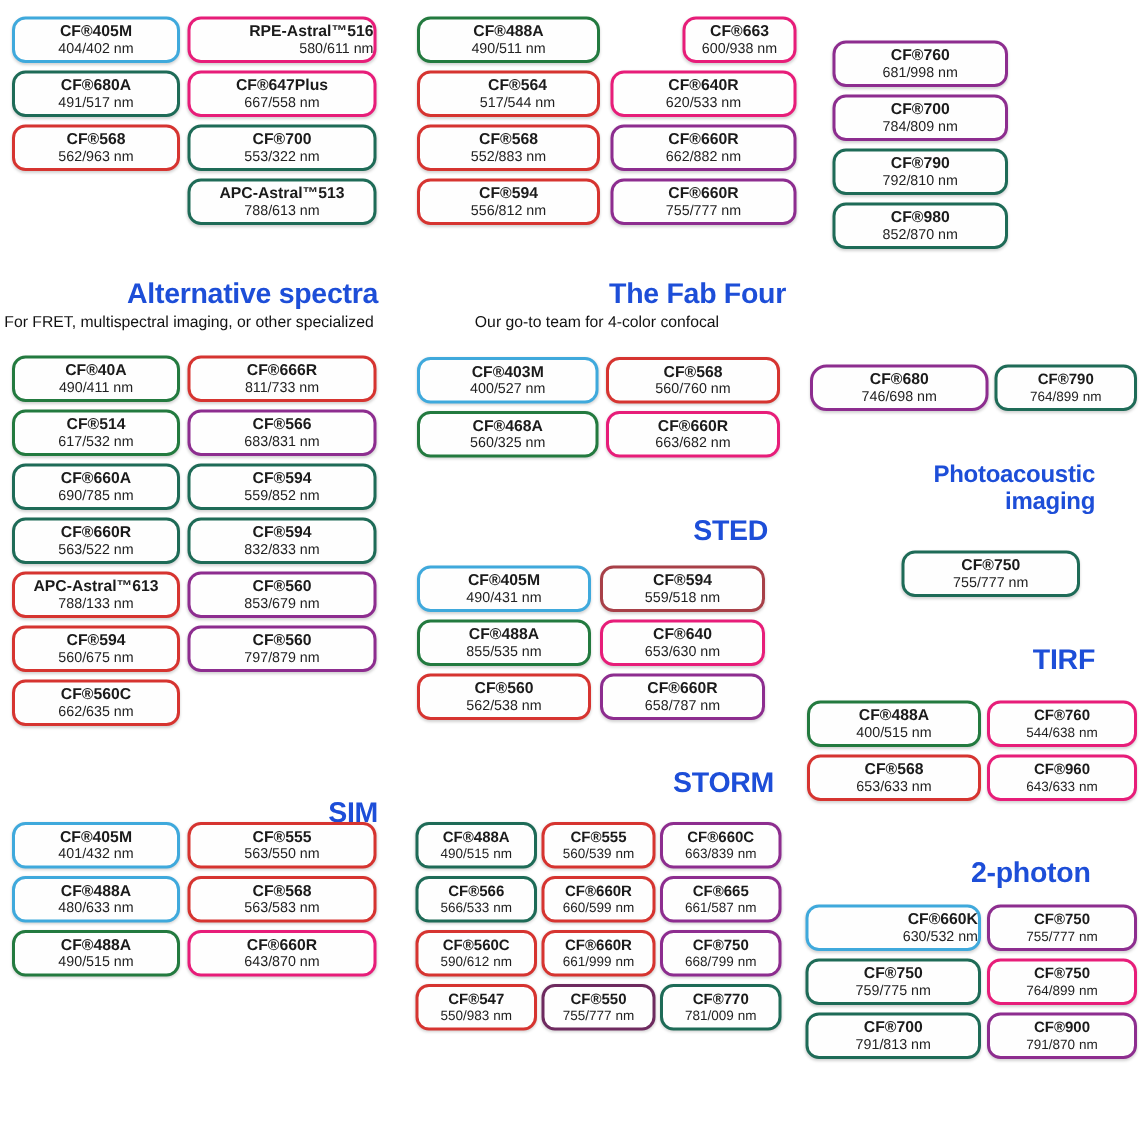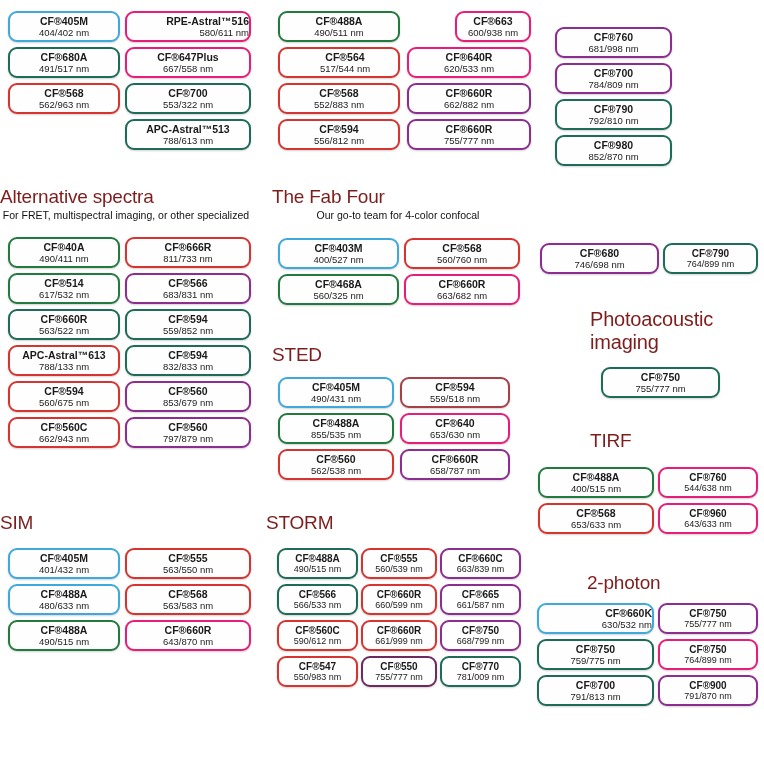--- a/index.html
+++ b/index.html
@@ -13,24 +13,24 @@
     border:2px solid #888;border-radius:9px;background:#fefefe;
     display:flex;flex-direction:column;align-items:center;justify-content:center;
     box-shadow:0 1px 2px rgba(0,0,0,0.18);
     text-align:center;
   }
   .pill-name{font-size:10.5px;font-weight:bold;line-height:1.2;white-space:nowrap;}
   .pill-value{font-size:9.5px;line-height:1.1;color:#222;white-space:nowrap;}
   .col.small .pill-name{font-size:10px;}
   .col.small .pill-value{font-size:9px;}
   .section-title{
-    position:absolute;text-align:left;font-weight:normal;font-size:19px;
-    line-height:1.15;letter-spacing:-0.2px;color:#7f1d1d;
+    position:absolute;text-align:right;font-weight:bold;font-size:19px;
+    line-height:1.15;letter-spacing:-0.2px;color:#1d4ed8;
   }
-  .section-title.mid{font-size:20px;}
+  .section-title.mid{font-size:16px;}
   .section-subtitle{
     position:absolute;text-align:center;font-size:10.5px;color:#111;line-height:1.2;
   }
 </style>
 </head>
 <body>
 
 <div id="canvas">
 
   <div class="col" style="left:8px;top:11px;width:112px">
@@ -125,34 +125,38 @@
   <div class="col" style="left:8px;top:237px;width:112px">
       <div class="pill" style="border-color: rgb(35, 122, 63);">
         <div class="pill-name">CF®40A</div>
         <div class="pill-value">490/411 nm</div>
       </div>
       <div class="pill" style="border-color: rgb(35, 122, 63);">
         <div class="pill-name">CF®514</div>
         <div class="pill-value">617/532 nm</div>
       </div>
       <div class="pill" style="border-color: rgb(30, 107, 87);">
+        <div class="pill-name">CF®660A</div>
+        <div class="pill-value">690/785 nm</div>
+      </div>
+      <div class="pill" style="border-color: rgb(30, 107, 87);">
         <div class="pill-name">CF®660R</div>
         <div class="pill-value">563/522 nm</div>
       </div>
       <div class="pill" style="border-color: rgb(214, 52, 48);">
         <div class="pill-name">APC-Astral™613</div>
         <div class="pill-value">788/133 nm</div>
       </div>
       <div class="pill" style="border-color: rgb(214, 52, 48);">
         <div class="pill-name">CF®594</div>
         <div class="pill-value">560/675 nm</div>
       </div>
       <div class="pill" style="border-color: rgb(214, 52, 48);">
         <div class="pill-name">CF®560C</div>
-        <div class="pill-value">662/943 nm</div>
+        <div class="pill-value">662/635 nm</div>
       </div>
     </div>
   <div class="col" style="left:125px;top:237px;width:126px">
       <div class="pill" style="border-color: rgb(214, 52, 48);">
         <div class="pill-name">CF®666R</div>
         <div class="pill-value">811/733 nm</div>
       </div>
       <div class="pill" style="border-color: rgb(141, 45, 143);">
         <div class="pill-name">CF®566</div>
         <div class="pill-value">683/831 nm</div>
@@ -221,21 +225,21 @@
       <div class="pill" style="border-color: rgb(231, 29, 121);">
         <div class="pill-name">CF®640</div>
         <div class="pill-value">653/630 nm</div>
       </div>
       <div class="pill" style="border-color: rgb(141, 45, 143);">
         <div class="pill-name">CF®660R</div>
         <div class="pill-value">658/787 nm</div>
       </div>
     </div>
 
-  <div class="section-title" style="left:0;top:512px;width:252px">SIM</div>
+  <div class="section-title" style="left:0;top:532px;width:252px">SIM</div>
   <div class="col" style="left:8px;top:548px;width:112px">
       <div class="pill" style="border-color: rgb(63, 169, 220);">
         <div class="pill-name">CF®405M</div>
         <div class="pill-value">401/432 nm</div>
       </div>
       <div class="pill" style="border-color: rgb(63, 169, 220);">
         <div class="pill-name">CF®488A</div>
         <div class="pill-value">480/633 nm</div>
       </div>
       <div class="pill" style="border-color: rgb(35, 122, 63);">
@@ -308,21 +312,21 @@
         <div class="pill-name">CF®750</div>
         <div class="pill-value">668/799 nm</div>
       </div>
       <div class="pill" style="border-color: rgb(30, 107, 87);">
         <div class="pill-name">CF®770</div>
         <div class="pill-value">781/009 nm</div>
       </div>
     </div>
 
   <div class="col" style="left:540px;top:243px;width:119px">
-      <div class="pill" style="border-color: rgb(141, 45, 143);">
+      <div class="pill" style="border-color: rgb(141, 45, 143); border-radius: 11px;">
         <div class="pill-name">CF®680</div>
         <div class="pill-value">746/698 nm</div>
       </div>
     </div>
   <div class="col small" style="left:663px;top:243px;width:95px">
       <div class="pill" style="border-color: rgb(30, 107, 87);">
         <div class="pill-name">CF®790</div>
         <div class="pill-value">764/899 nm</div>
       </div>
     </div>

